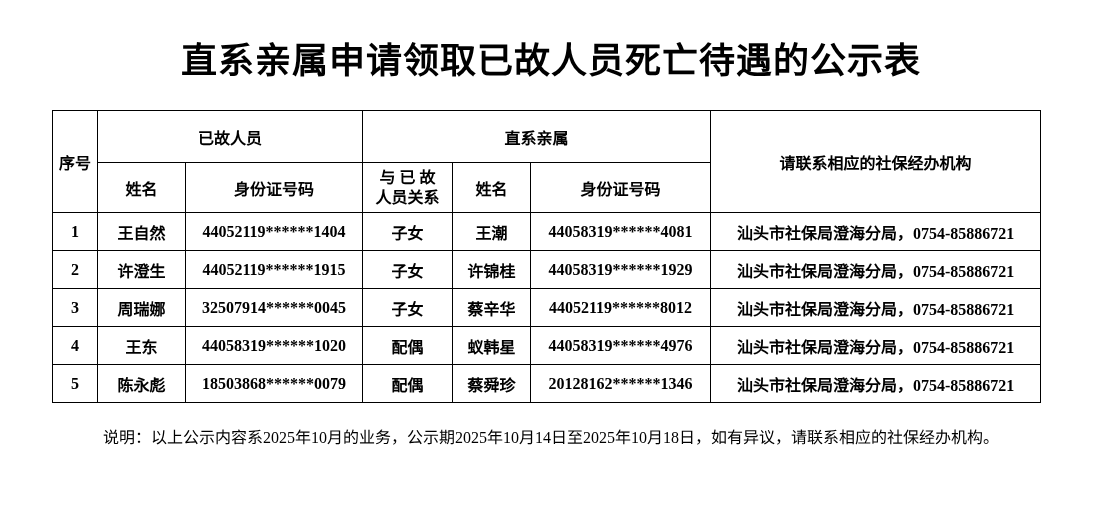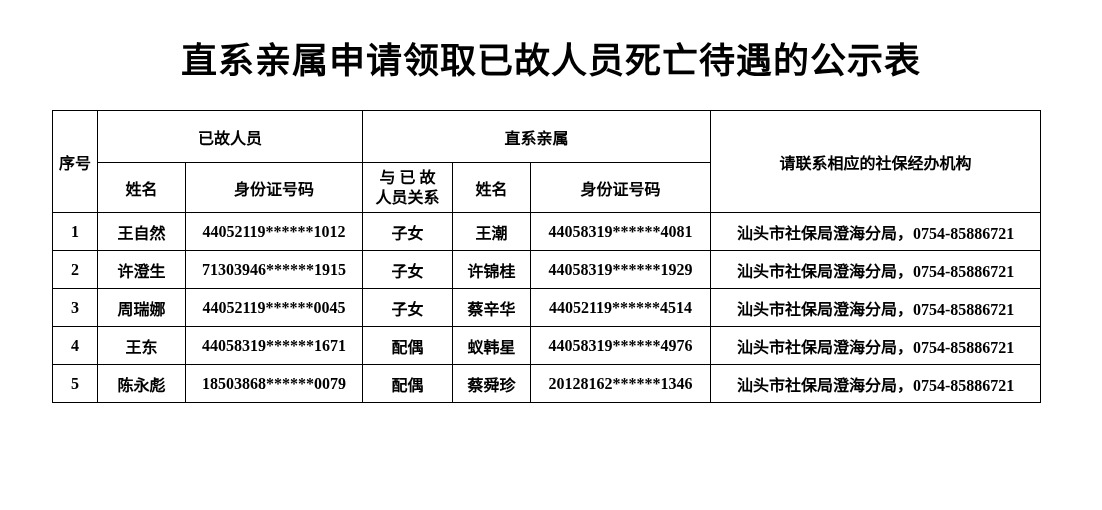--- a/index.html
+++ b/index.html
@@ -88,59 +88,60 @@
           </span>
         </th>
         <th>姓名</th>
         <th>身份证号码</th>
       </tr>
     </thead>
     <tbody>
       <tr class="data-row">
         <td>1</td>
         <td>王自然</td>
-        <td>44052119******1012</td>
+        <td>44052119******1404</td>
         <td>子女</td>
         <td>王潮</td>
         <td>44058319******4081</td>
         <td>汕头市社保局澄海分局，0754-85886721</td>
       </tr>
       <tr class="data-row">
         <td>2</td>
         <td>许澄生</td>
-        <td>71303946******1915</td>
+        <td>44052119******1915</td>
         <td>子女</td>
         <td>许锦桂</td>
         <td>44058319******1929</td>
         <td>汕头市社保局澄海分局，0754-85886721</td>
       </tr>
       <tr class="data-row">
         <td>3</td>
         <td>周瑞娜</td>
-        <td>44052119******0045</td>
+        <td>32507914******0045</td>
         <td>子女</td>
         <td>蔡辛华</td>
-        <td>44052119******4514</td>
+        <td>44052119******8012</td>
         <td>汕头市社保局澄海分局，0754-85886721</td>
       </tr>
       <tr class="data-row">
         <td>4</td>
         <td>王东</td>
-        <td>44058319******1671</td>
+        <td>44058319******1020</td>
         <td>配偶</td>
         <td>蚁韩星</td>
         <td>44058319******4976</td>
         <td>汕头市社保局澄海分局，0754-85886721</td>
       </tr>
       <tr class="data-row">
         <td>5</td>
         <td>陈永彪</td>
         <td>18503868******0079</td>
         <td>配偶</td>
         <td>蔡舜珍</td>
         <td>20128162******1346</td>
         <td>汕头市社保局澄海分局，0754-85886721</td>
       </tr>
     </tbody>
   </table>
 
+  <p class="doc-note">说明：以上公示内容系2025年10月的业务，公示期2025年10月14日至2025年10月18日，如有异议，请联系相应的社保经办机构。</p>
 
 </div>
 
 </body></html>

